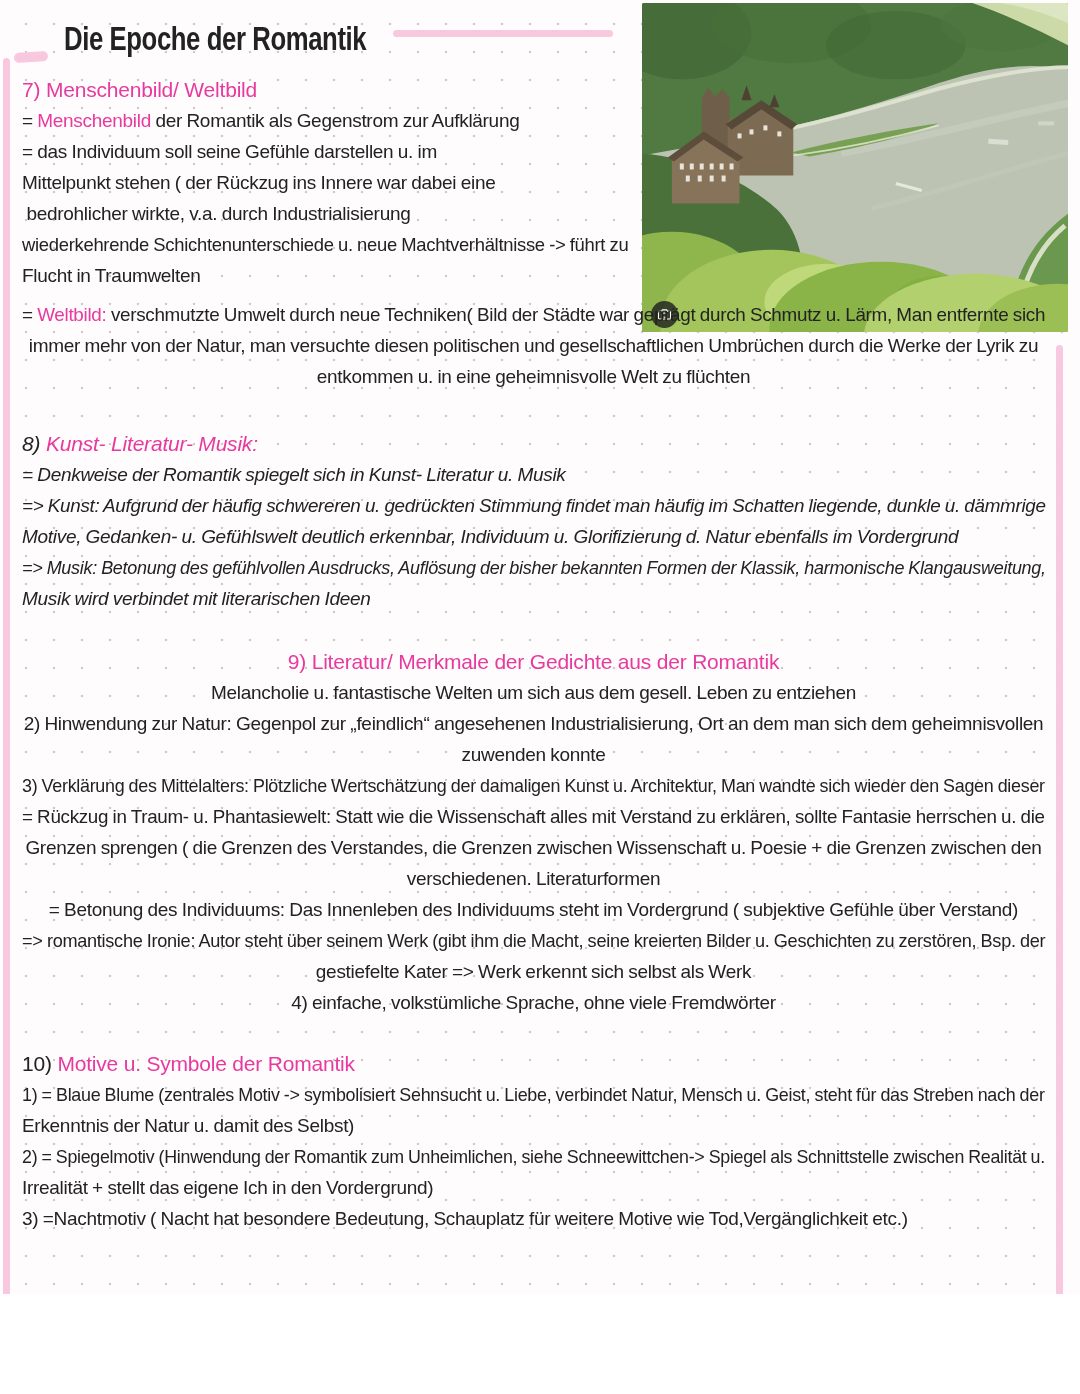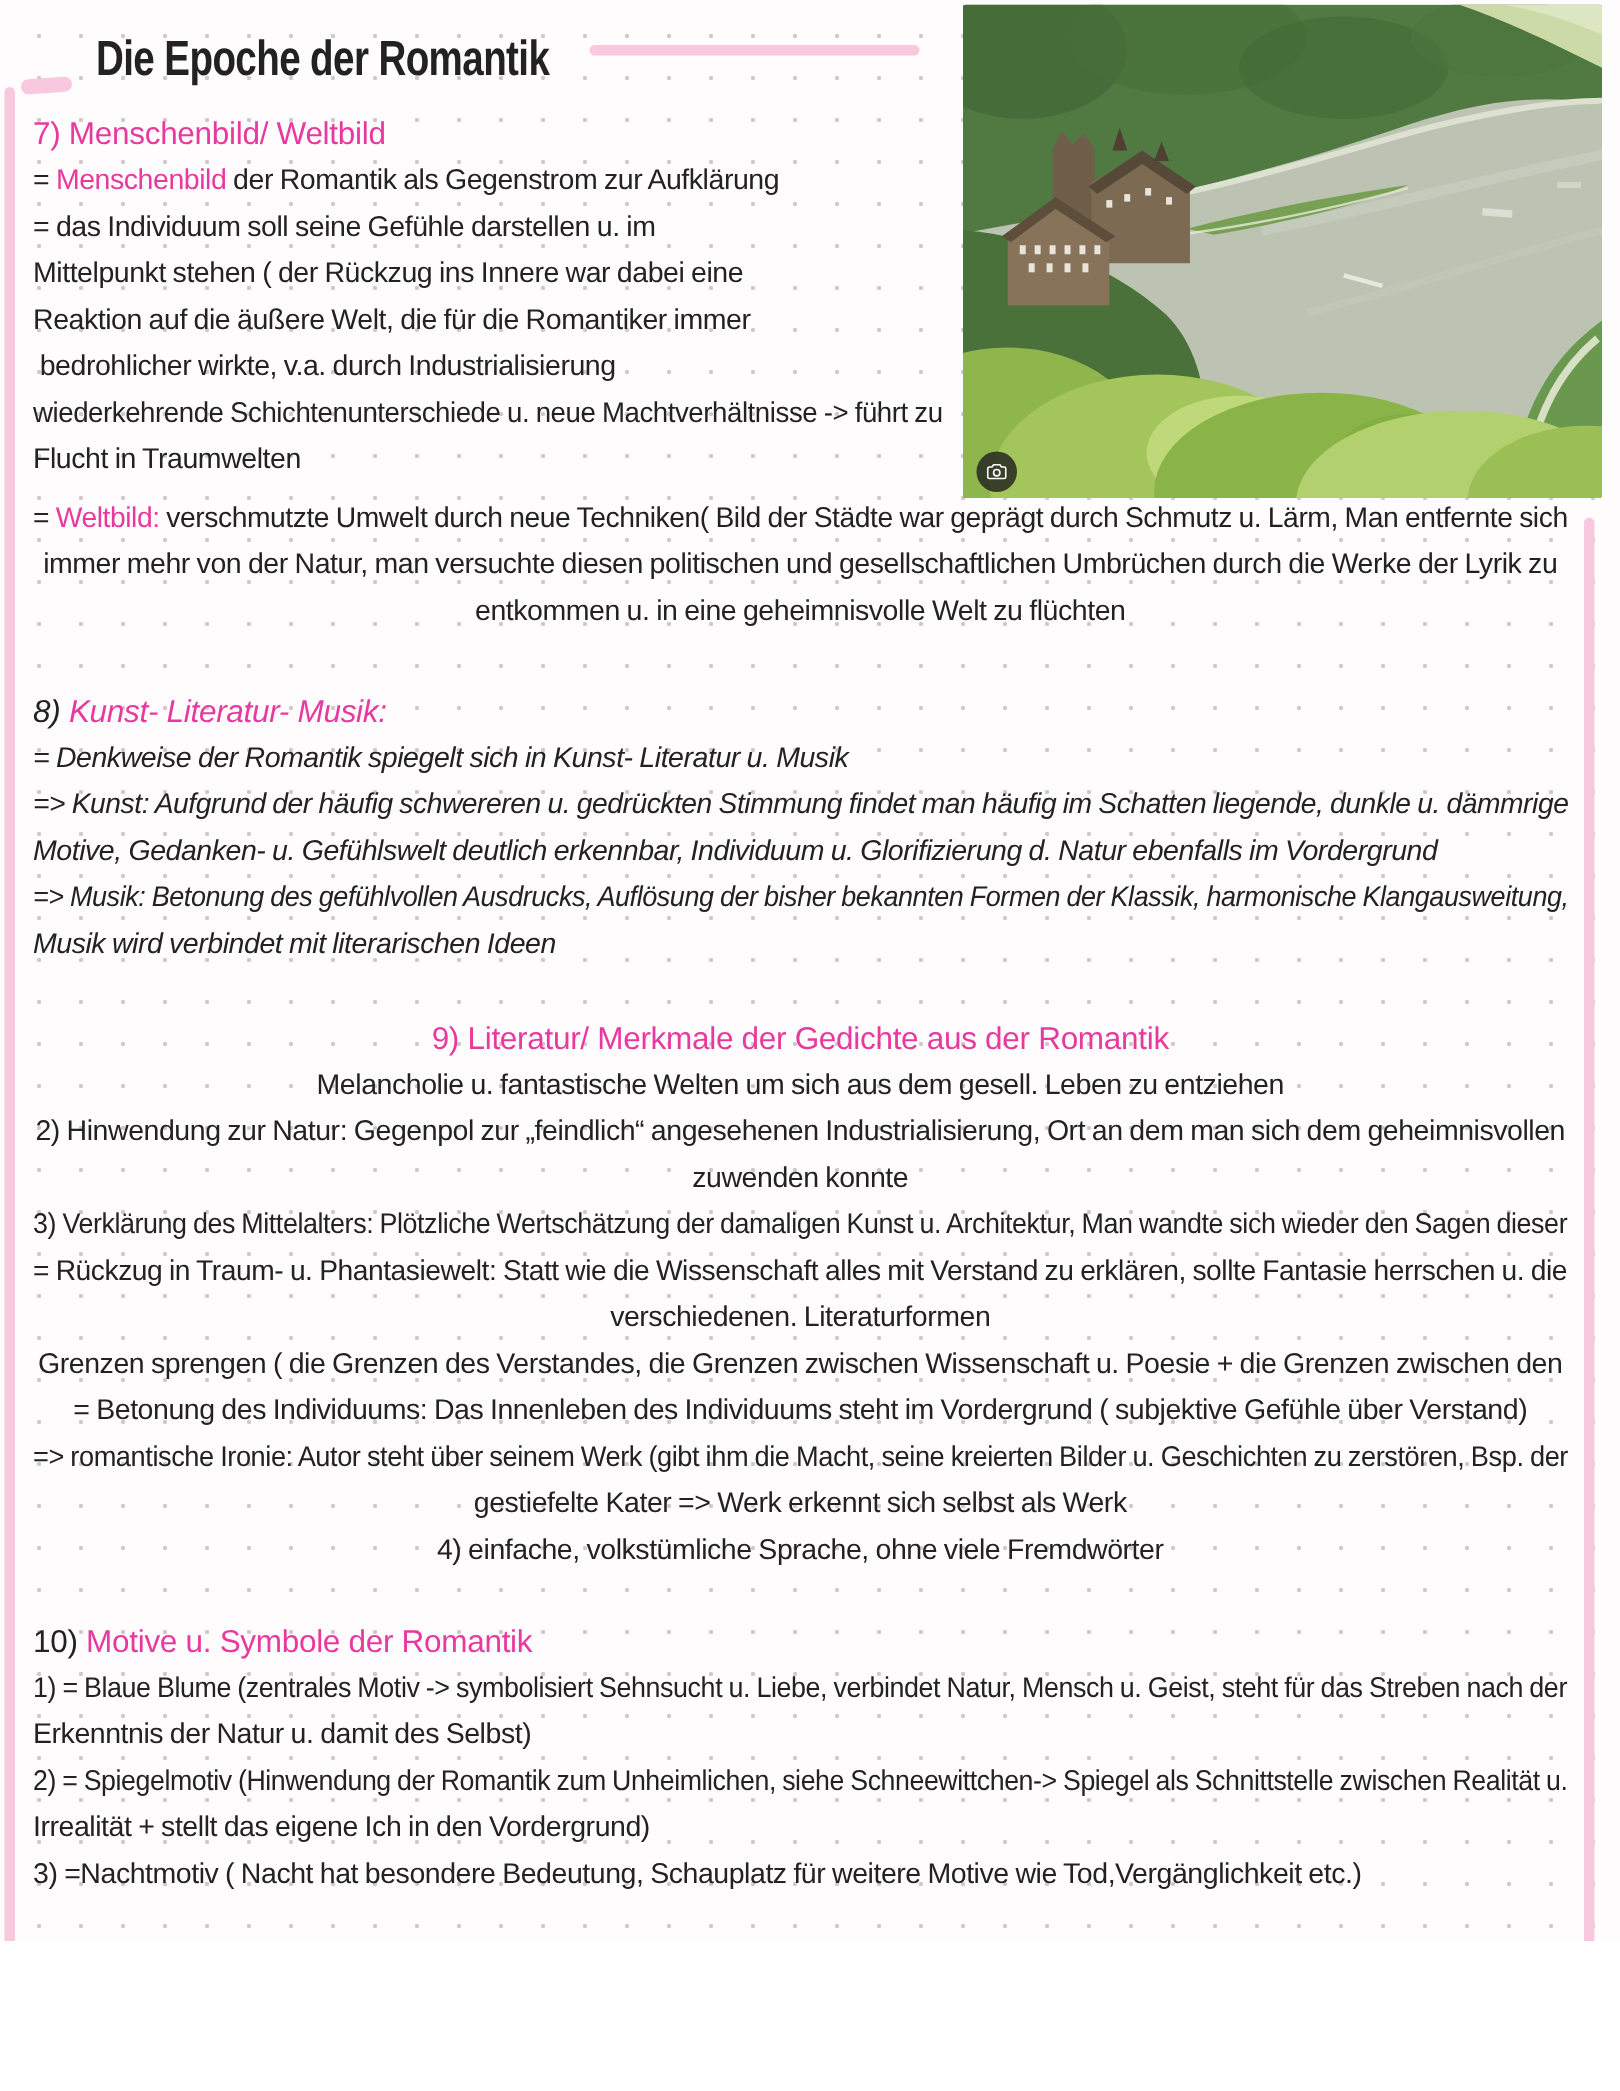--- a/index.html
+++ b/index.html
@@ -116,21 +116,20 @@
   </div>
 
   <div class="content">
 
     <section>
       <div class="heading fitline"><span class="pink">7) Menschenbild/ Weltbild</span></div>
       <div class="narrow">
           <div class="tline fitline"><span>= </span><span class="pink">Menschenbild</span><span> der Romantik als Gegenstrom zur Aufklärung</span></div>
           <div class="tline fitline"><span>= das Individuum soll seine Gefühle darstellen u. im</span></div>
           <div class="tline fitline"><span>Mittelpunkt stehen ( der Rückzug ins Innere war dabei eine</span></div>
-          <div class="tline fitline"><span>Reaktion auf die äußere Welt, die für die Romantiker immer</span></div>
           <div class="tline fitline"><span>&nbsp;bedrohlicher wirkte, v.a. durch Industrialisierung</span></div>
           <div class="tline fitline" style="transform-origin: 0px 50%; transform: scaleX(0.9696);"><span>wiederkehrende Schichtenunterschiede u. neue Machtverhältnisse -&gt; führt zu</span></div>
           <div class="tline fitline"><span>Flucht in Traumwelten</span></div>
         </div>
       <div class="group-wide">
           <div class="tline fitline" style="transform-origin: 0px 50%; transform: scaleX(0.992241);"><span>= </span><span class="pink">Weltbild:</span><span> verschmutzte Umwelt durch neue Techniken( Bild der Städte war geprägt durch Schmutz u. Lärm, Man entfernte sich</span></div>
           <div class="tline fitline"><span>immer mehr von der Natur, man versuchte diesen politischen und gesellschaftlichen Umbrüchen durch die Werke der Lyrik zu</span></div>
           <div class="tline fitline"><span>entkommen u. in eine geheimnisvolle Welt zu flüchten</span></div>
         </div>
     </section>
@@ -147,22 +146,22 @@
     </section>
 
     <section class="gap32">
       <div class="heading fitline"><span class="pink">9) Literatur/ Merkmale der Gedichte aus der Romantik</span></div>
       <div>
           <div class="tline fitline"><span>Melancholie u. fantastische Welten um sich aus dem gesell. Leben zu entziehen</span></div>
           <div class="tline fitline"><span>2) Hinwendung zur Natur: Gegenpol zur „feindlich“ angesehenen Industrialisierung, Ort an dem man sich dem geheimnisvollen</span></div>
           <div class="tline fitline"><span>zuwenden konnte</span></div>
           <div class="tline fitline" style="transform-origin: 0px 50%; transform: scaleX(0.942857);"><span>3) Verklärung des Mittelalters: Plötzliche Wertschätzung der damaligen Kunst u. Architektur, Man wandte sich wieder den Sagen dieser</span></div>
           <div class="tline fitline" style="transform-origin: 0px 50%; transform: scaleX(0.989362);"><span>= Rückzug in Traum- u. Phantasiewelt: Statt wie die Wissenschaft alles mit Verstand zu erklären, sollte Fantasie herrschen u. die</span></div>
+          <div class="tline fitline"><span>Grenzen sprengen ( die Grenzen des Verstandes, die Grenzen zwischen Wissenschaft u. Poesie + die Grenzen zwischen den</span></div>
           <div class="tline fitline"><span>verschiedenen. Literaturformen</span></div>
-          <div class="tline fitline"><span>Grenzen sprengen ( die Grenzen des Verstandes, die Grenzen zwischen Wissenschaft u. Poesie + die Grenzen zwischen den</span></div>
           <div class="tline fitline"><span>= Betonung des Individuums: Das Innenleben des Individuums steht im Vordergrund ( subjektive Gefühle über Verstand)</span></div>
           <div class="tline fitline" style="transform-origin: 0px 50%; transform: scaleX(0.954291);"><span>=&gt; romantische Ironie: Autor steht über seinem Werk (gibt ihm die Macht, seine kreierten Bilder u. Geschichten zu zerstören, Bsp. der</span></div>
           <div class="tline fitline"><span>gestiefelte Kater =&gt; Werk erkennt sich selbst als Werk</span></div>
           <div class="tline fitline"><span>4) einfache, volkstümliche Sprache, ohne viele Fremdwörter</span></div>
         </div>
     </section>
 
     <section class="gap30">
       <div class="heading fitline"><span>10) </span><span class="pink">Motive u. Symbole der Romantik</span></div>
       <div>

